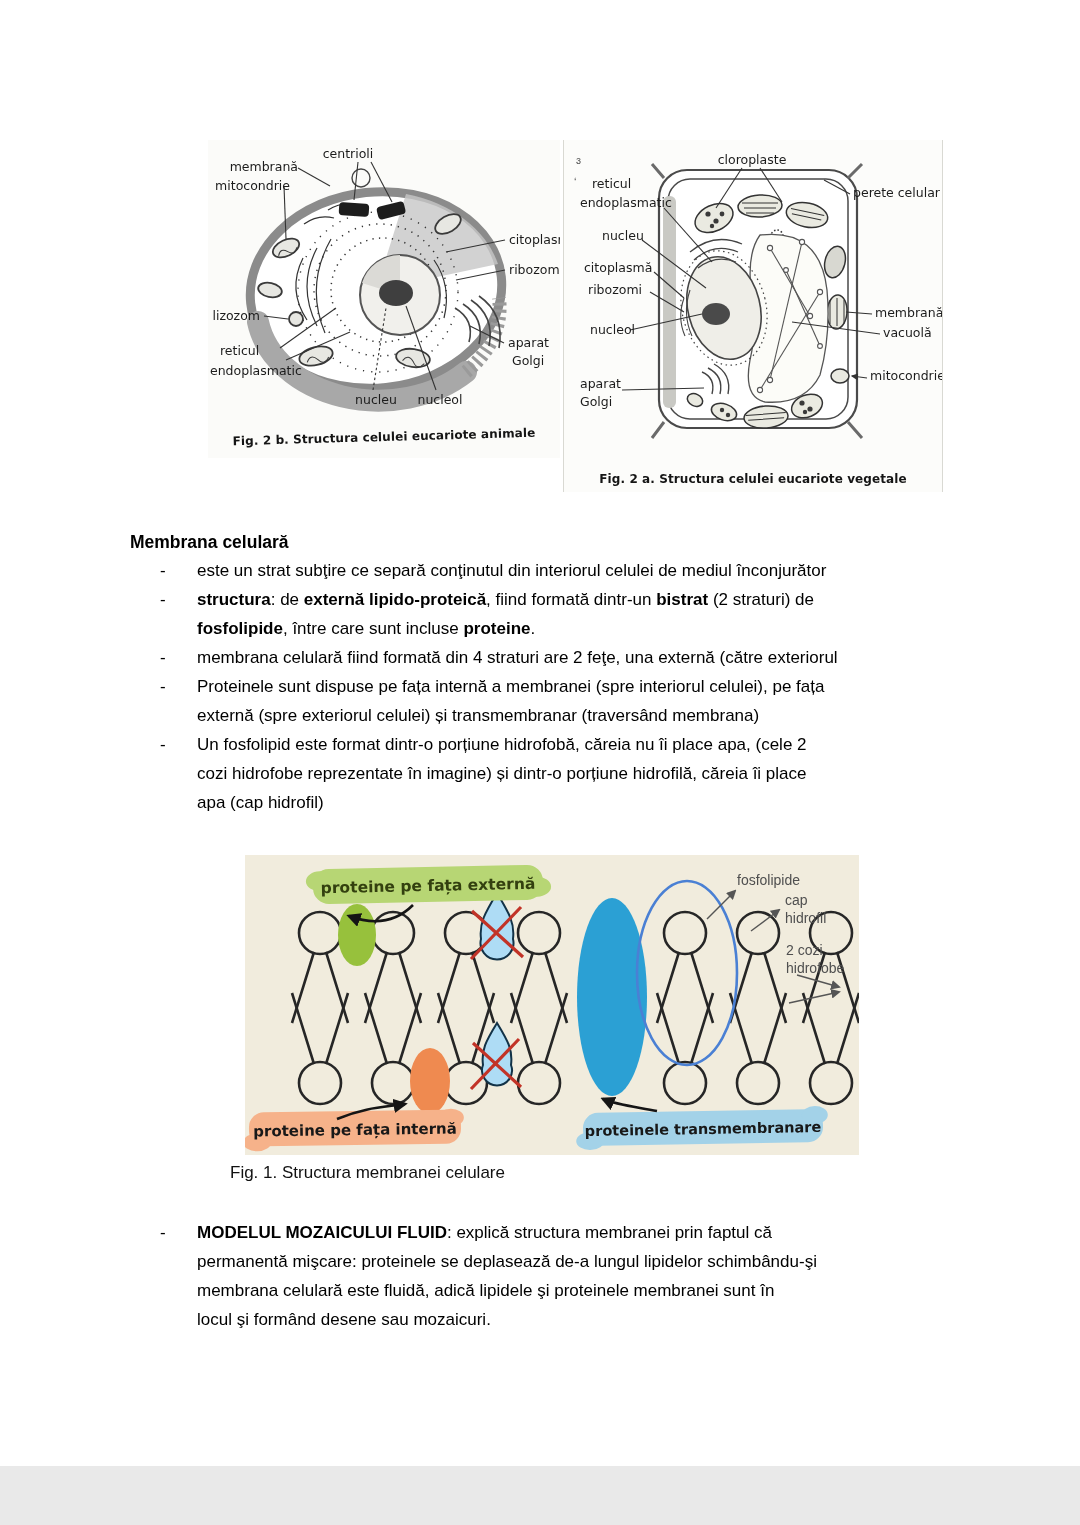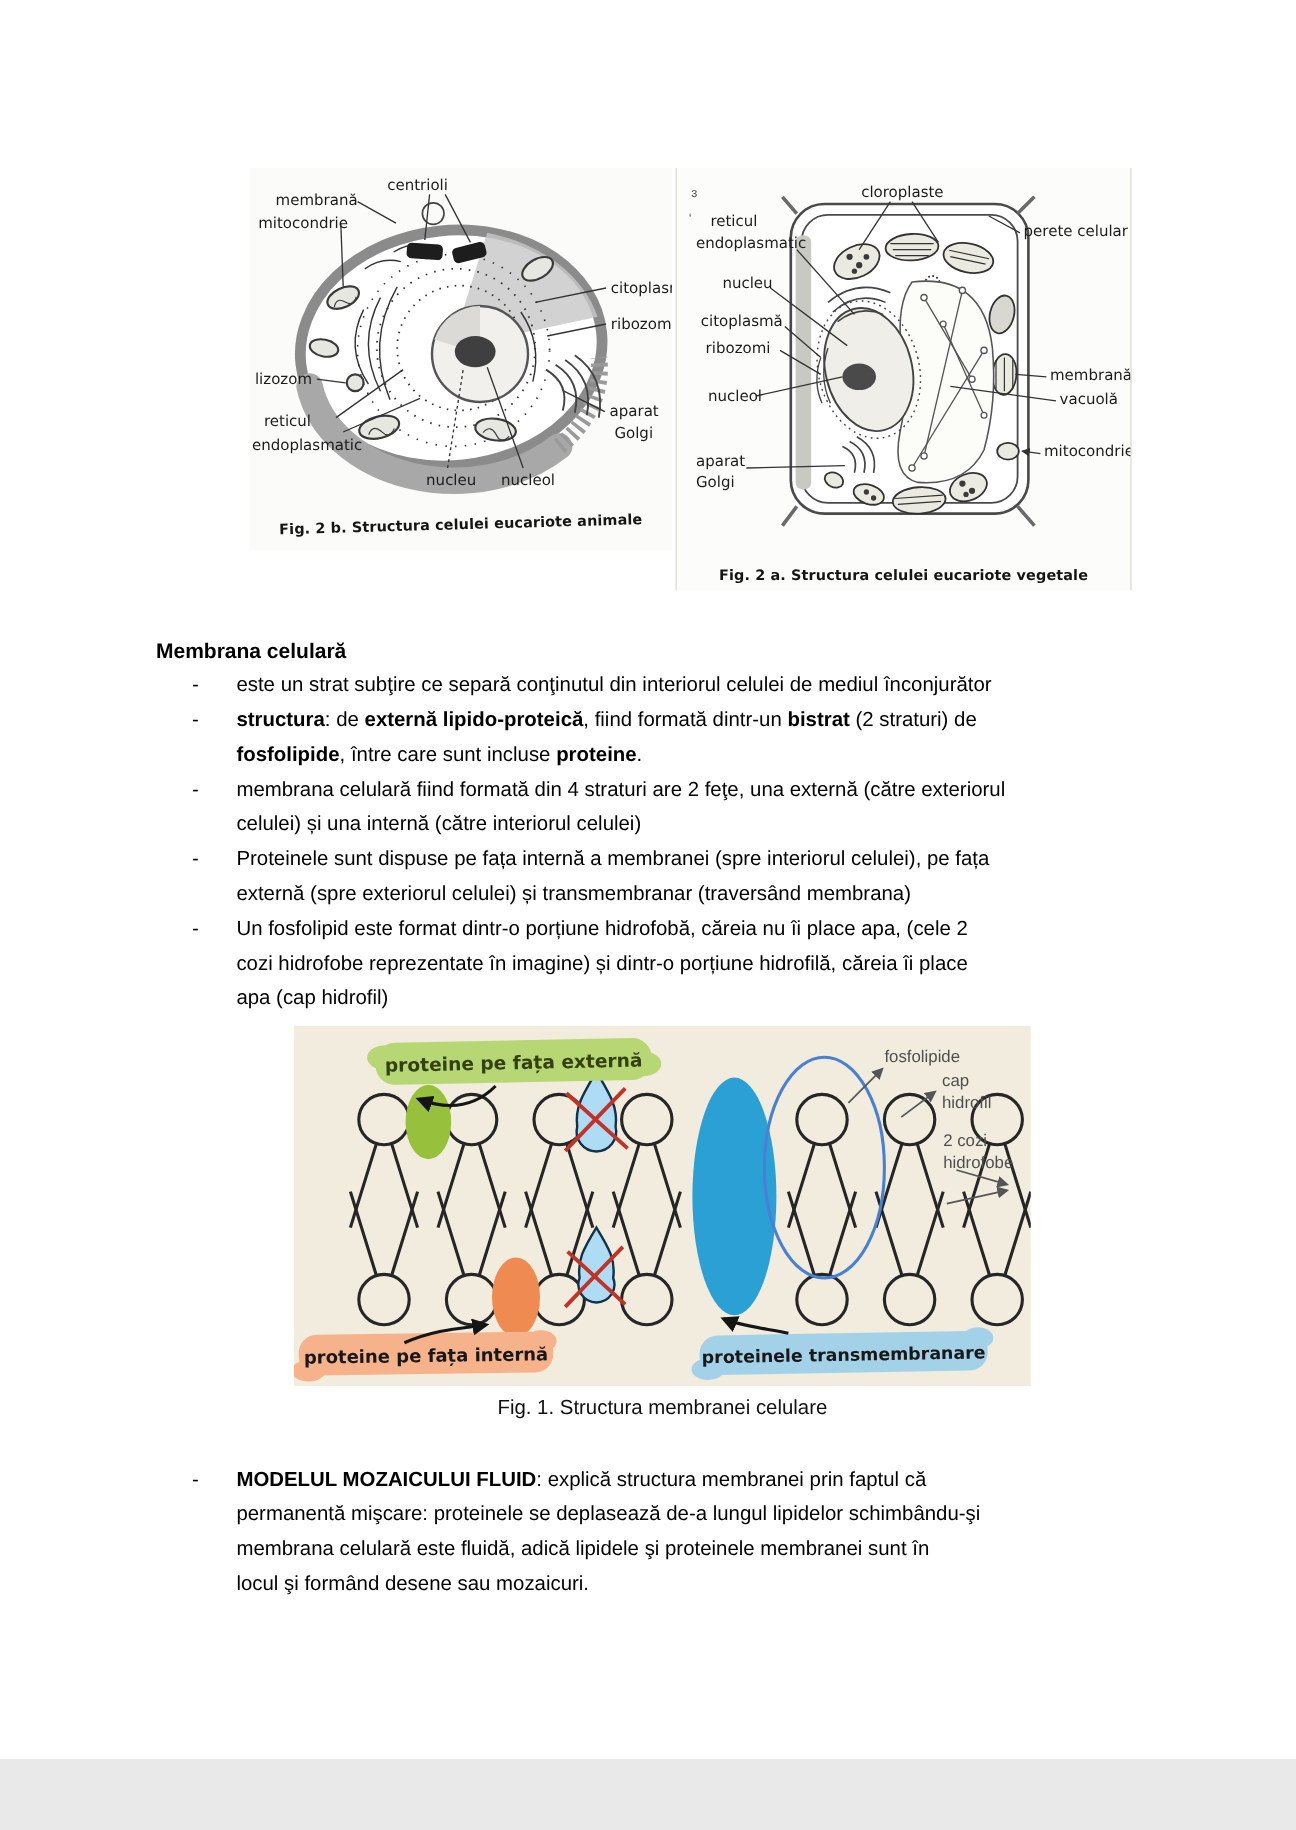--- a/index.html
+++ b/index.html
@@ -9,21 +9,21 @@
   .scanfig svg{display:block;}
   .figcap{font-family:"DejaVu Sans",sans-serif;font-weight:bold;font-size:12px;
           color:#151515;text-align:center;letter-spacing:.1px;}
   .svg-label{font-family:"DejaVu Sans",sans-serif;font-size:12.5px;fill:#1c1c1c;}
   .heading{position:absolute;left:130px;top:528px;font-size:17.5px;font-weight:bold;line-height:29px;}
   .bullets{position:absolute;left:130px;width:860px;font-size:17px;line-height:29px;}
   .bullet{display:flex;}
   .bullet .dash{width:37px;margin-left:30px;flex:0 0 auto;}
   .bullet .btext{flex:1;}
   strong{font-weight:bold;text-align:center;}
-  .fig1cap{position:absolute;left:245px;top:1163px;width:614px;text-align:center;
+  .fig1cap{position:absolute;left:230px;top:1163px;width:614px;
            font-size:17px;color:#111;}
   .memtext{font-family:"DejaVu Sans",sans-serif;font-weight:bold;}
   .graytext{font-family:"Liberation Sans",sans-serif;font-size:14px;fill:#4f4f4f;}
 </style>
 </head>
 <body>
 
 <div class="page">
 
   <div class="scanfig" style="left:208px;top:140px;width:352px;height:318px;background:#fbfbf9;">
@@ -239,21 +239,20 @@
         <span class="dash">-</span>
         <div class="btext">
           <div><strong>structura</strong><span>: de </span><strong>externă lipido-proteică</strong><span>, fiind formată dintr-un </span><strong>bistrat</strong><span> (2 straturi) de</span></div>
           <div><strong>fosfolipide</strong><span>, între care sunt incluse </span><strong>proteine</strong><span>.</span></div>
         </div>
       </div>
       <div class="bullet">
         <span class="dash">-</span>
         <div class="btext">
           <div><span>membrana celulară fiind formată din 4 straturi are 2 feţe, una externă (către exteriorul</span></div>
-          <div><span>celulei) și una internă (către interiorul celulei)</span></div>
         </div>
       </div>
       <div class="bullet">
         <span class="dash">-</span>
         <div class="btext">
           <div><span>Proteinele sunt dispuse pe fața internă a membranei (spre interiorul celulei), pe fața</span></div>
           <div><span>externă (spre exteriorul celulei) și transmembranar (traversând membrana)</span></div>
         </div>
       </div>
       <div class="bullet">

